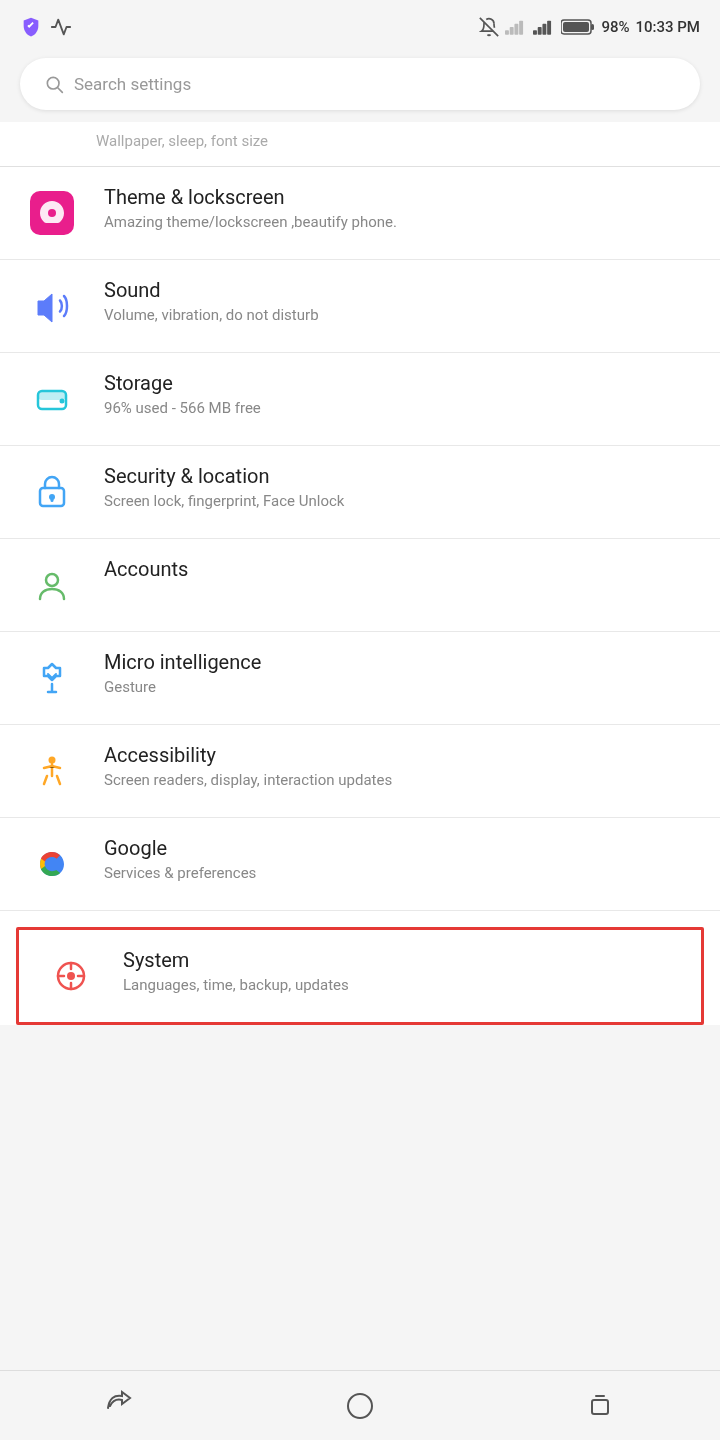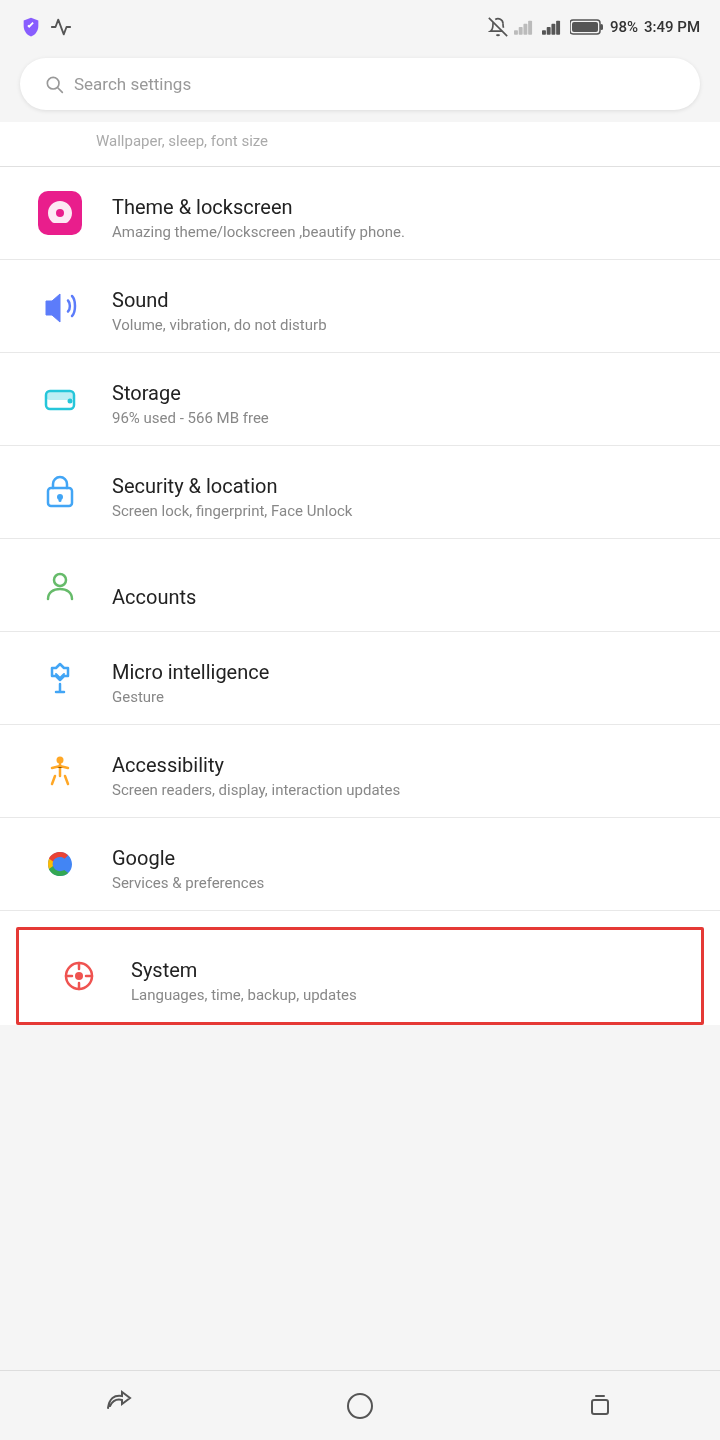--- a/index.html
+++ b/index.html
@@ -77,22 +77,22 @@
       border-bottom: 1px solid #e0e0e0;
       background: #fff;
     }
 
     
     .settings-list {
       background: #fff;
     }
     .settings-item {
       display: flex;
-      align-items: flex-end;
-      padding: 18px 32px;
+      align-items: flex-start;
+      padding: 18px 24px;
       border-bottom: 1px solid #e8e8e8;
       cursor: pointer;
       min-height: 90px;
       position: relative;
     }
     .settings-item.highlighted {
       border: 3px solid #e53935;
       margin: 16px;
       border-radius: 2px;
     }
@@ -181,21 +181,21 @@
       <rect x="12" y="6" width="5" height="14" fill="#555" rx="1"></rect>
       <rect x="18" y="2" width="5" height="18" fill="#555" rx="1"></rect>
     </svg>
 
     <svg width="34" height="18" viewBox="0 0 34 18">
       <rect x="0" y="2" width="30" height="14" rx="3" fill="none" stroke="#555" stroke-width="1.5"></rect>
       <rect x="30" y="6" width="3" height="6" rx="1.5" fill="#555"></rect>
       <rect x="2" y="4" width="26" height="10" rx="2" fill="#555"></rect>
     </svg>
     <span class="battery-text">98%</span>
-    <span class="time-text">3:49 PM</span>
+    <span class="time-text">10:33 PM</span>
   </div>
 </div>
 
 <div class="search-bar-container">
   <div class="search-bar">
     <svg width="20" height="20" viewBox="0 0 24 24" fill="none">
       <circle cx="11" cy="11" r="7" stroke="#999" stroke-width="2"></circle>
       <line x1="16.5" y1="16.5" x2="22" y2="22" stroke="#999" stroke-width="2" stroke-linecap="round"></line>
     </svg>
     <span class="search-bar-text">Search settings</span>

